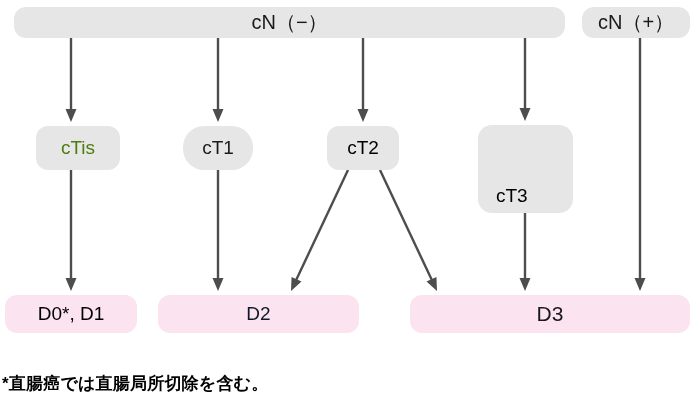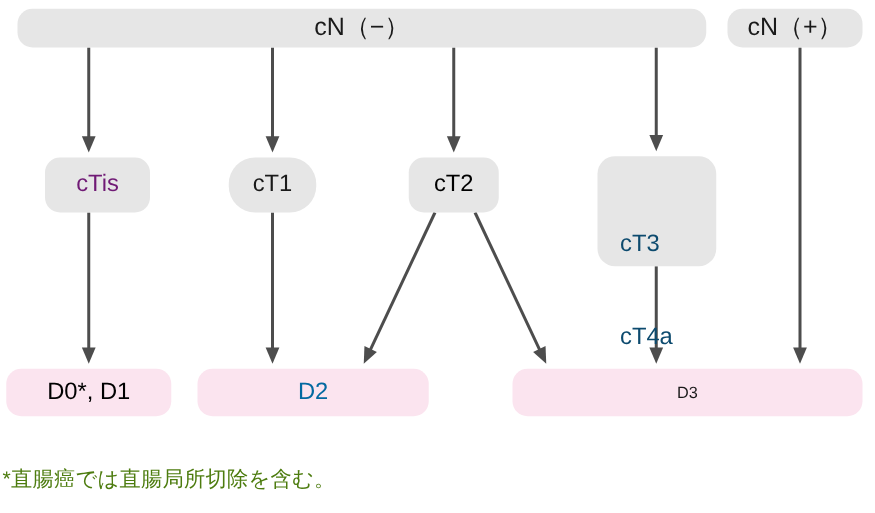--- a/index.html
+++ b/index.html
@@ -47,24 +47,25 @@
   #arrow-layer {
     position: absolute;
     left: 0;
     top: 0;
     width: 700px;
     height: 410px;
     z-index: 1;
   }
   .footnote {
     position: absolute;
-    color: #4d7c0f;
+    color: #000000;
     font-size: 17px;
     white-space: pre;
     letter-spacing: 0.2px;
+    font-weight: bold;
   }
 </style>
 </head>
 <body>
 
 <div id="page" style="background: rgb(255, 255, 255);">
 
   <svg id="arrow-layer" viewBox="0 0 700 410" width="700" height="410" xmlns="http://www.w3.org/2000/svg">
       <g>
         <line x1="71" y1="38" x2="71" y2="111" stroke="#4d4d4d" stroke-width="2.4"></line>
@@ -109,44 +110,43 @@
     </svg>
 
   <div class="node gray" style="left: 14px; top: 7px; width: 551px; height: 31px; font-size: 20px; background: rgb(230, 230, 230); color: rgb(26, 26, 26);">
     <span>cN（−）</span>
   </div>
 
   <div class="node gray" style="left: 582px; top: 7px; width: 108px; height: 31px; font-size: 20px; background: rgb(230, 230, 230); color: rgb(26, 26, 26);">
     <span>cN（+）</span>
   </div>
 
-  <div class="node gray" style="left: 36px; top: 126px; width: 84px; height: 44px; font-size: 19px; background: rgb(230, 230, 230); color: #701a75;">
+  <div class="node gray" style="left: 36px; top: 126px; width: 84px; height: 44px; font-size: 19px; background: rgb(230, 230, 230); color: #4d7c0f;">
     <span>cTis</span>
   </div>
 
   <div class="node gray" style="left: 183px; top: 126px; width: 70px; height: 44px; font-size: 19px; background: rgb(230, 230, 230); color: rgb(26, 26, 26); border-radius: 21px;">
     <span>cT1</span>
   </div>
 
   <div class="node gray" style="left: 327px; top: 126px; width: 72px; height: 44px; font-size: 19px; background: rgb(230, 230, 230); color: #000000;">
     <span>cT2</span>
   </div>
 
-  <div class="node gray multiline" style="left: 478px; top: 125px; width: 95px; height: 88px; font-size: 19px; background: rgb(230, 230, 230); color: #0c4a6e;">
+  <div class="node gray multiline" style="left: 478px; top: 125px; width: 95px; height: 88px; font-size: 19px; background: rgb(230, 230, 230); color: #000000;">
     <span class="tline">cT3</span>
-    <span class="tline">cT4a</span>
   </div>
 
   <div class="node pink" style="left: 5px; top: 295px; width: 132px; height: 38px; font-size: 19px; background: rgb(251, 228, 239); color: #000000;">
     <span>D0*, D1</span>
   </div>
 
-  <div class="node pink" style="left: 158px; top: 295px; width: 185px; height: 38px; font-size: 19px; background: rgb(251, 228, 239); color: #0369a1;">
+  <div class="node pink" style="left: 158px; top: 295px; width: 201px; height: 38px; font-size: 19px; background: rgb(251, 228, 239); color: #0f172a;">
     <span>D2</span>
   </div>
 
-  <div class="node pink" style="left: 410px; top: 295px; width: 280px; height: 38px; font-size: 13px; background: rgb(251, 228, 239); color: rgb(26, 26, 26);">
+  <div class="node pink" style="left: 410px; top: 295px; width: 280px; height: 38px; font-size: 21px; background: rgb(251, 228, 239); color: rgb(26, 26, 26);">
     <span>D3</span>
   </div>
 
   <div class="footnote" style="left: 2px; top: 372px;">*直腸癌では直腸局所切除を含む。</div>
 
 </div>
 
 </body></html>

